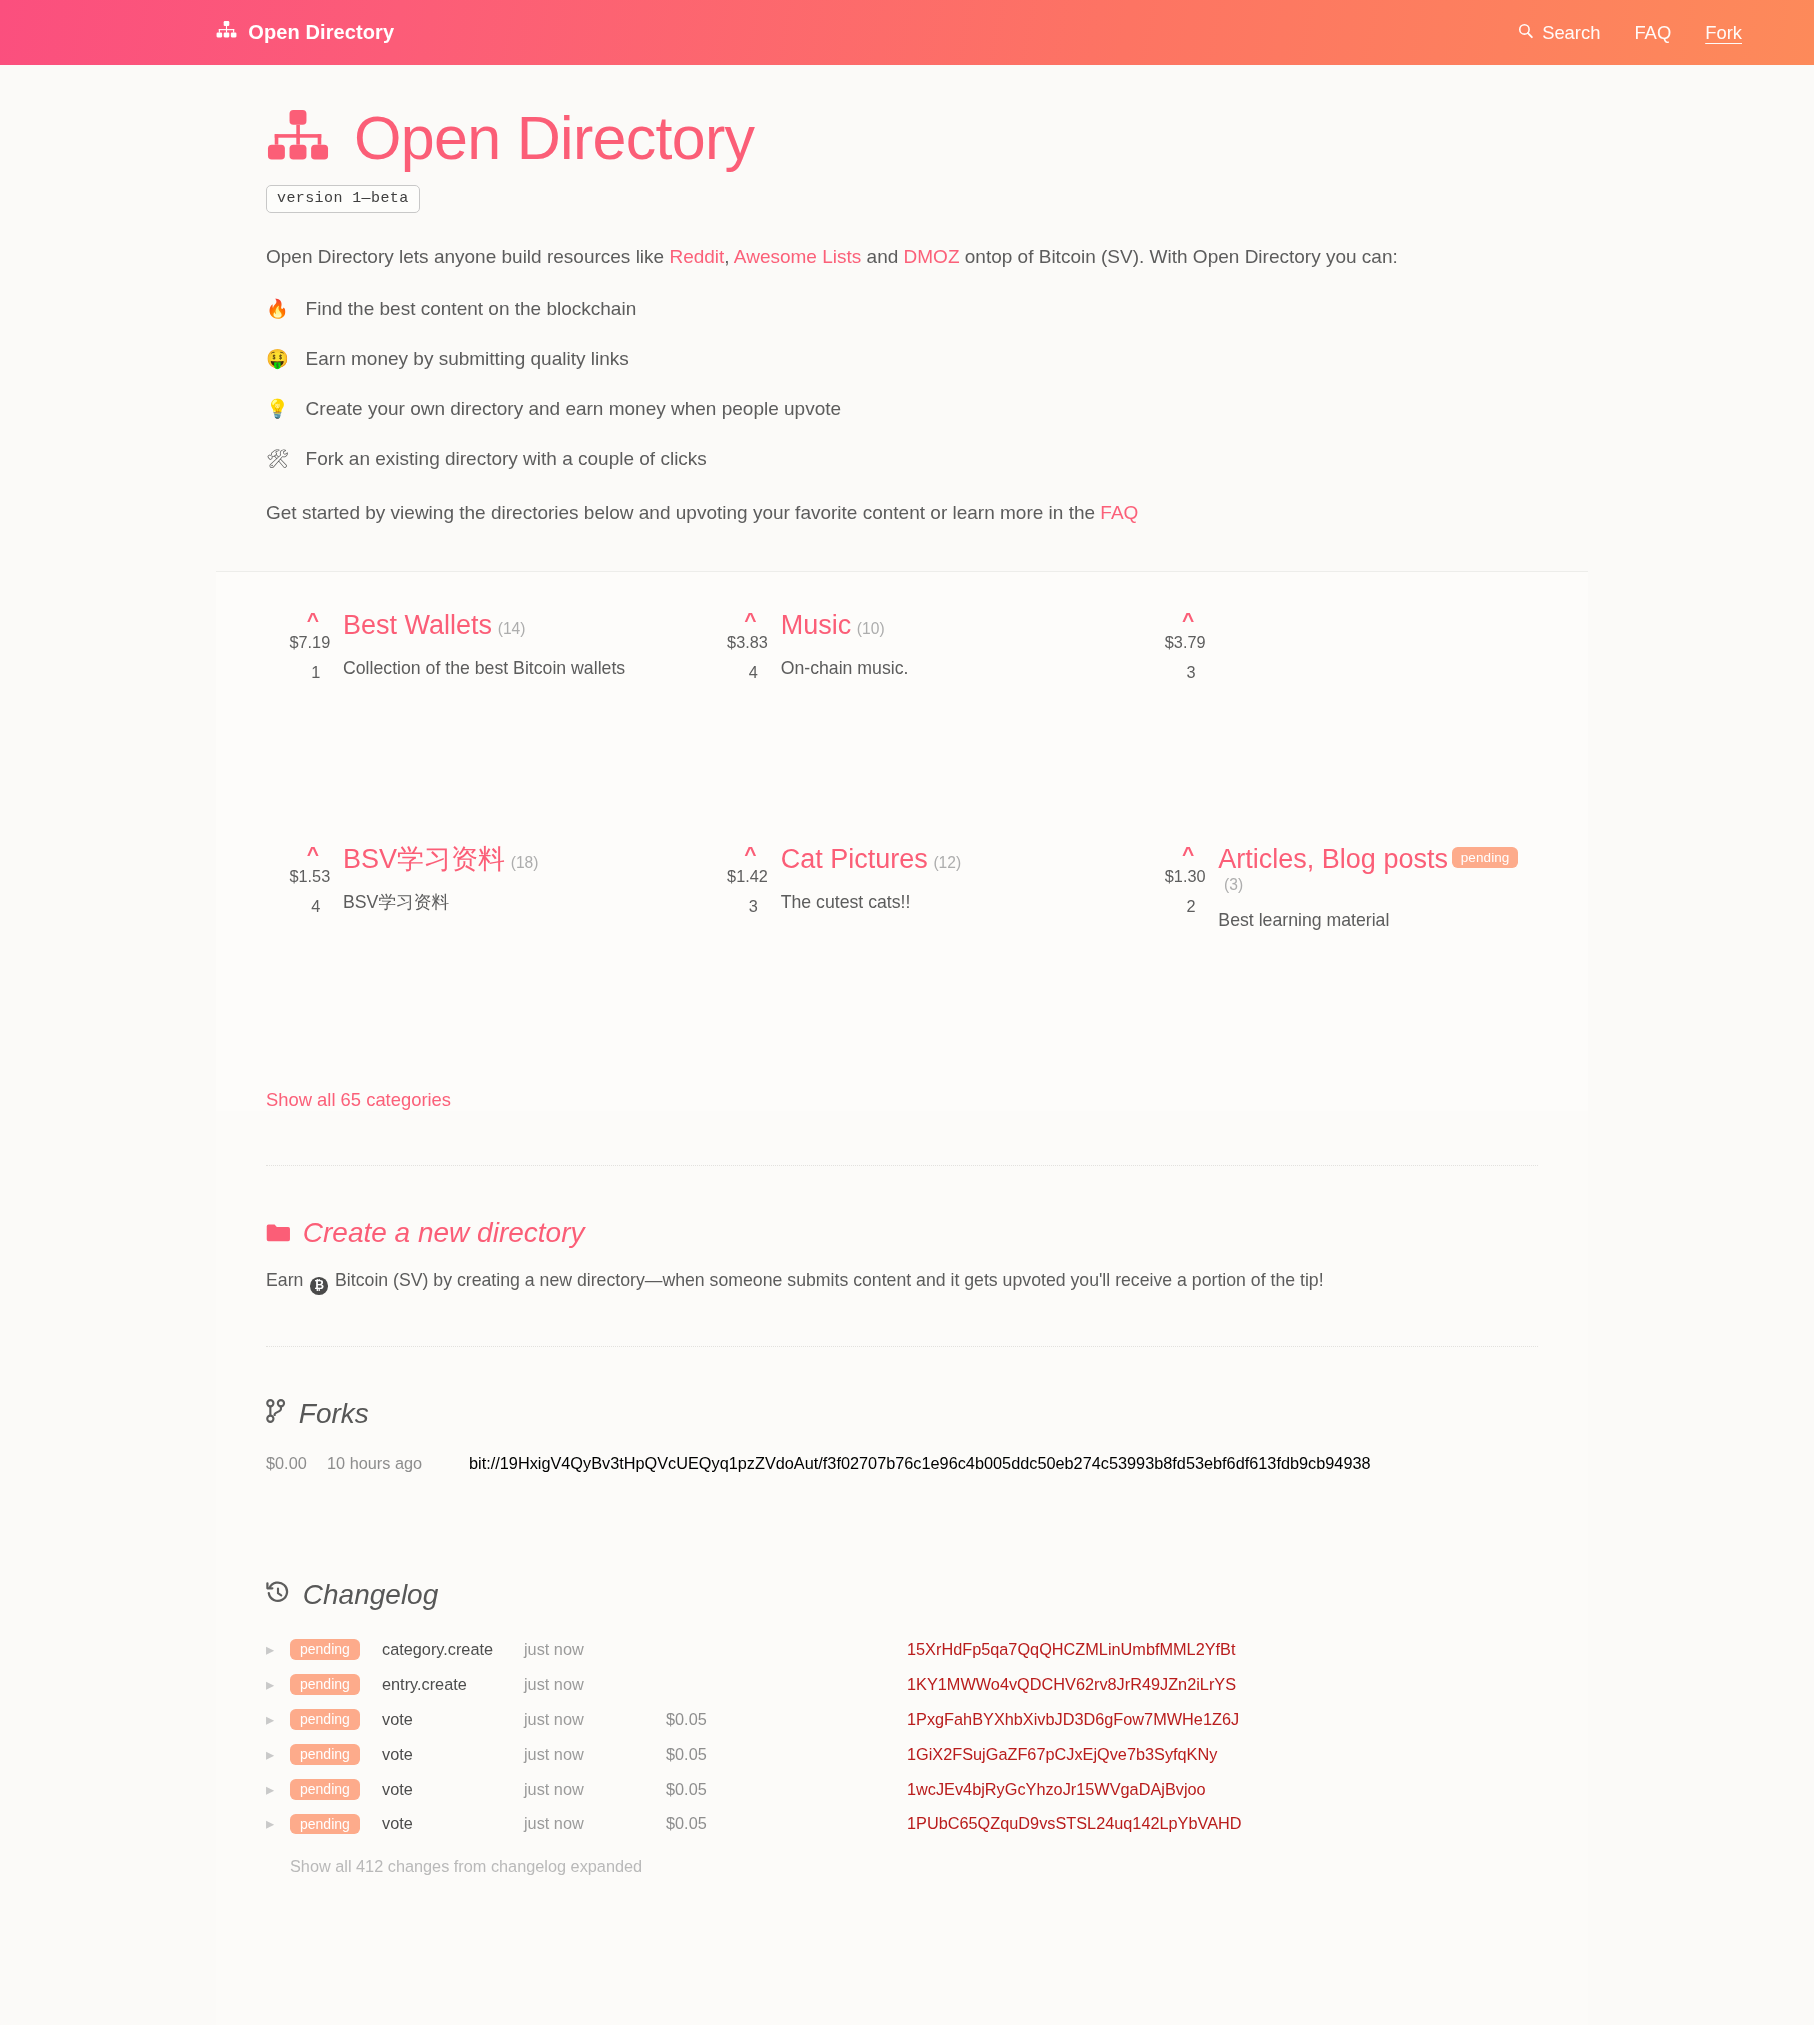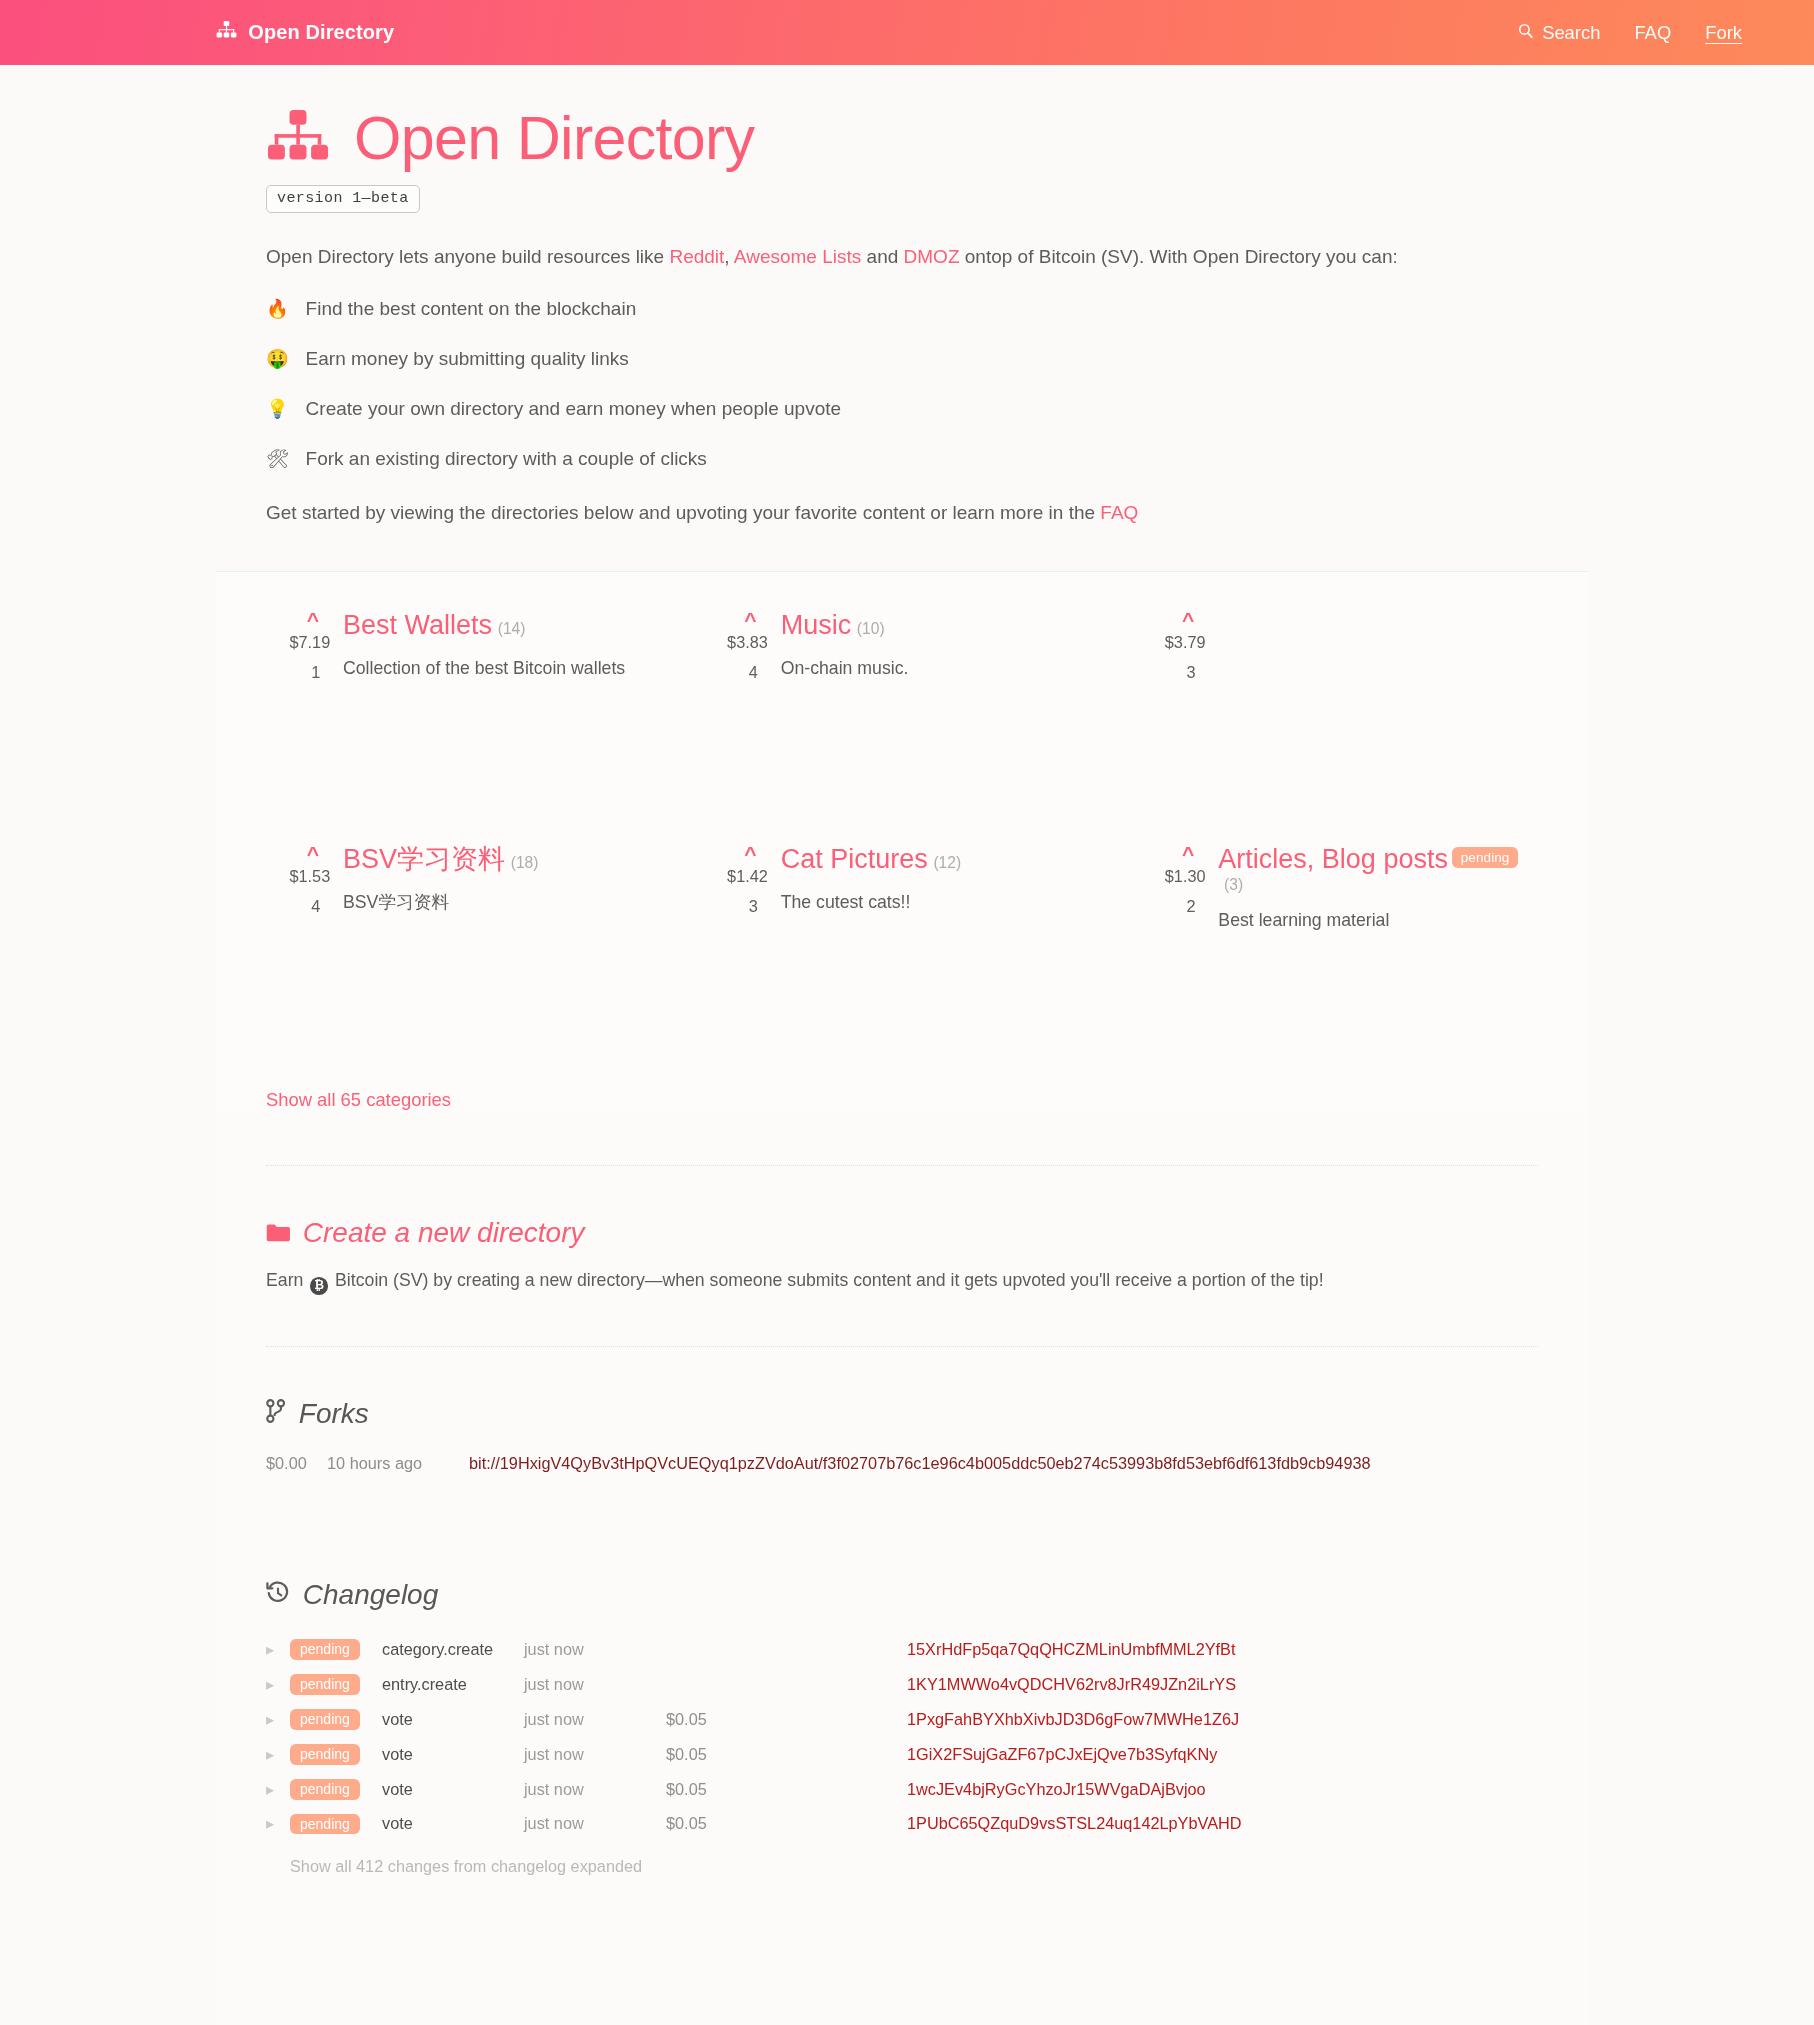--- a/index.html
+++ b/index.html
@@ -205,21 +205,21 @@
     background: #4a4a4a; color:#fff; font-size: 12px; font-weight:bold;
     vertical-align: -2.8px; margin: 0 2.1px;
   }
 
   
   .fork-row {
     display:flex; align-items:flex-end; gap: 0; margin-top: 24px; font-size: 16.3px;
   }
   .fork-amt { width: 61px; color:#8d8d8d; }
   .fork-age { width: 142px; color:#8d8d8d; }
-  .fork-url { color:#7f1d1d; text-decoration:none; font-size: 16.3px; word-break: break-all;}
+  .fork-url { color:#000000; text-decoration:none; font-size: 16.3px; word-break: break-all;}
 
   
   .chg-table { width: 100%; border-collapse: collapse; margin-top: 21px; }
   .chg-table td { padding: 7px 0; font-size: 16.3px; vertical-align: middle; }
   .chg-arrow { width: 24px; color:#c9c9c9; font-size: 14px; cursor:pointer; }
   .chg-status { width: 92px; }
   .chg-action { width: 142px; color:#4d4d4d; }
   .chg-time { width: 142px; color:#9b9b9b; }
   .chg-amt { width: 241px; color:#8e8e8e;margin-left:28px; }
   .chg-tx { color:#b91c1c; font-size: 16.3px; }

